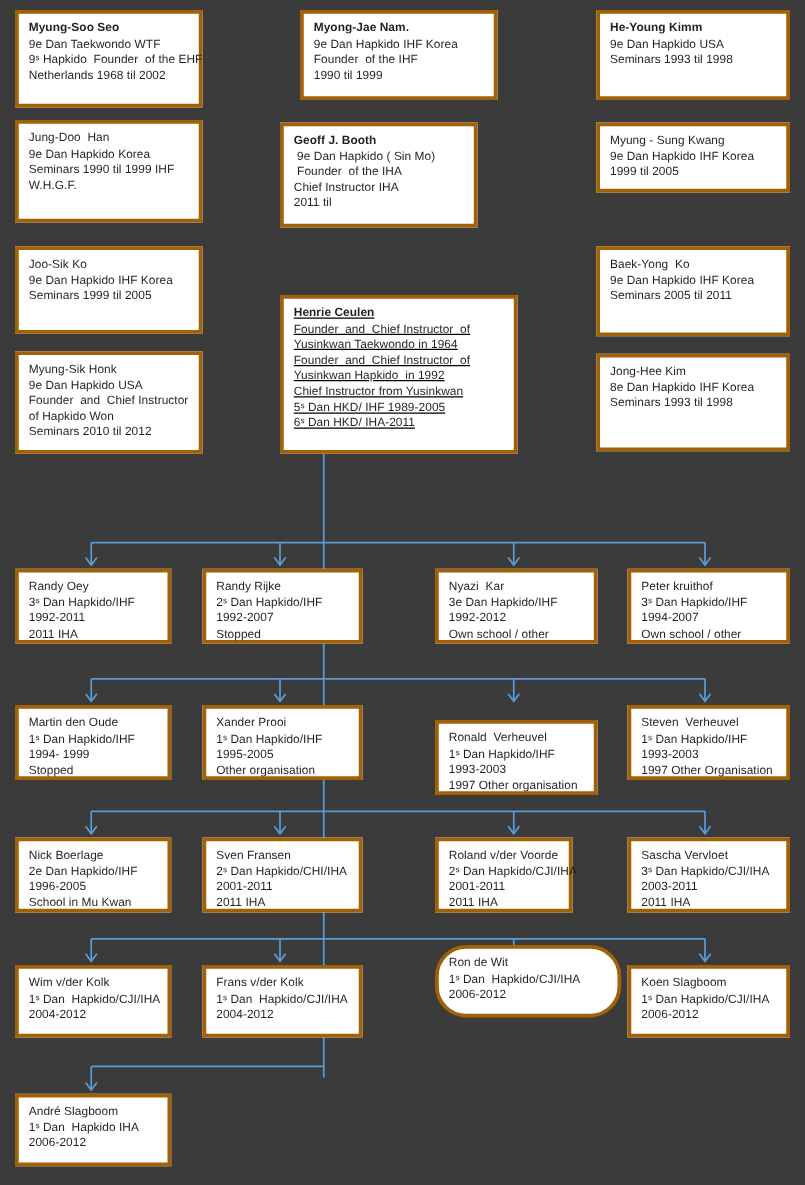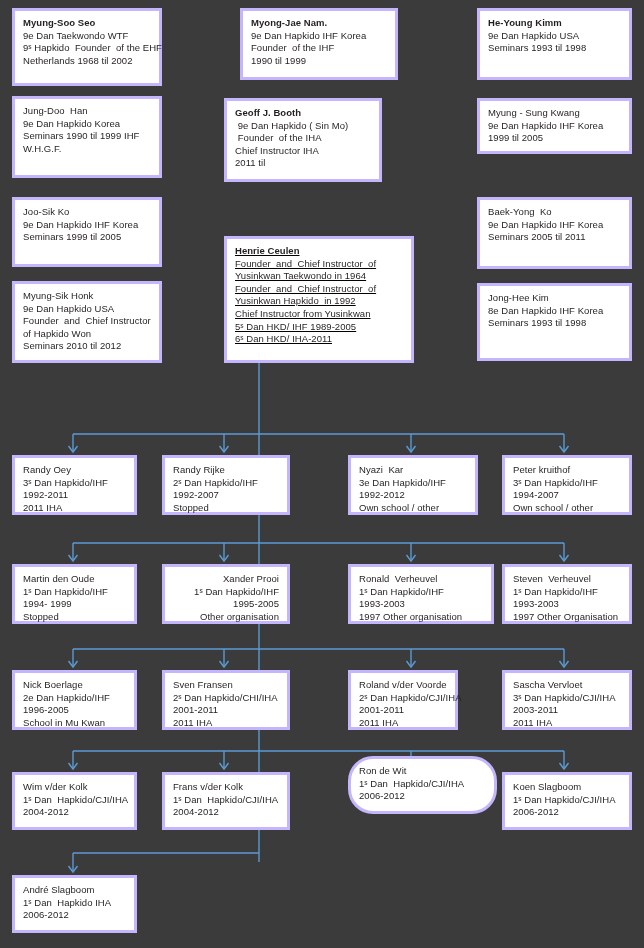--- a/index.html
+++ b/index.html
@@ -14,21 +14,21 @@
     position: relative;
     width: 644px;
     height: 948px;
     background: #3b3b3b;
     overflow: hidden;
   }
   .node {
     position: absolute;
     box-sizing: border-box;
     background: #ffffff;
-    border: 3px solid #c4b5fd;
+    border: 3px solid #a16207;
     padding: 6px 8px 4px 8px;
     z-index: 5;
   }
   .node .line {
     display: block;
     color: #231f20;
     font-size: 9.5px;
     line-height: 12.6px;
     white-space: pre;
     letter-spacing: 0.05px;
@@ -193,27 +193,27 @@
         <span class="line">3ˢ Dan Hapkido/IHF</span>
         <span class="line">1994-2007</span>
         <span class="line">Own school / other</span>
       </div>
       <div class="node" style="left: 12px; top: 564px; width: 125px; height: 60px;">
         <span class="line">Martin den Oude</span>
         <span class="line">1ˢ Dan Hapkido/IHF</span>
         <span class="line">1994- 1999</span>
         <span class="line">Stopped</span>
       </div>
-      <div class="node" style="left: 162px; top: 564px; width: 128px; height: 60px; text-align: right;">
+      <div class="node" style="left: 162px; top: 564px; width: 128px; height: 60px;">
         <span class="line">Xander Prooi</span>
         <span class="line">1ˢ Dan Hapkido/IHF</span>
         <span class="line">1995-2005</span>
         <span class="line">Other organisation</span>
       </div>
-      <div class="node" style="left: 348px; top: 564px; width: 146px; height: 60px;">
+      <div class="node" style="left: 348px; top: 576px; width: 130px; height: 60px;">
         <span class="line">Ronald  Verheuvel</span>
         <span class="line">1ˢ Dan Hapkido/IHF</span>
         <span class="line">1993-2003</span>
         <span class="line">1997 Other organisation</span>
       </div>
       <div class="node" style="left: 502px; top: 564px; width: 130px; height: 60px;">
         <span class="line">Steven  Verheuvel</span>
         <span class="line">1ˢ Dan Hapkido/IHF</span>
         <span class="line">1993-2003</span>
         <span class="line">1997 Other Organisation</span>

